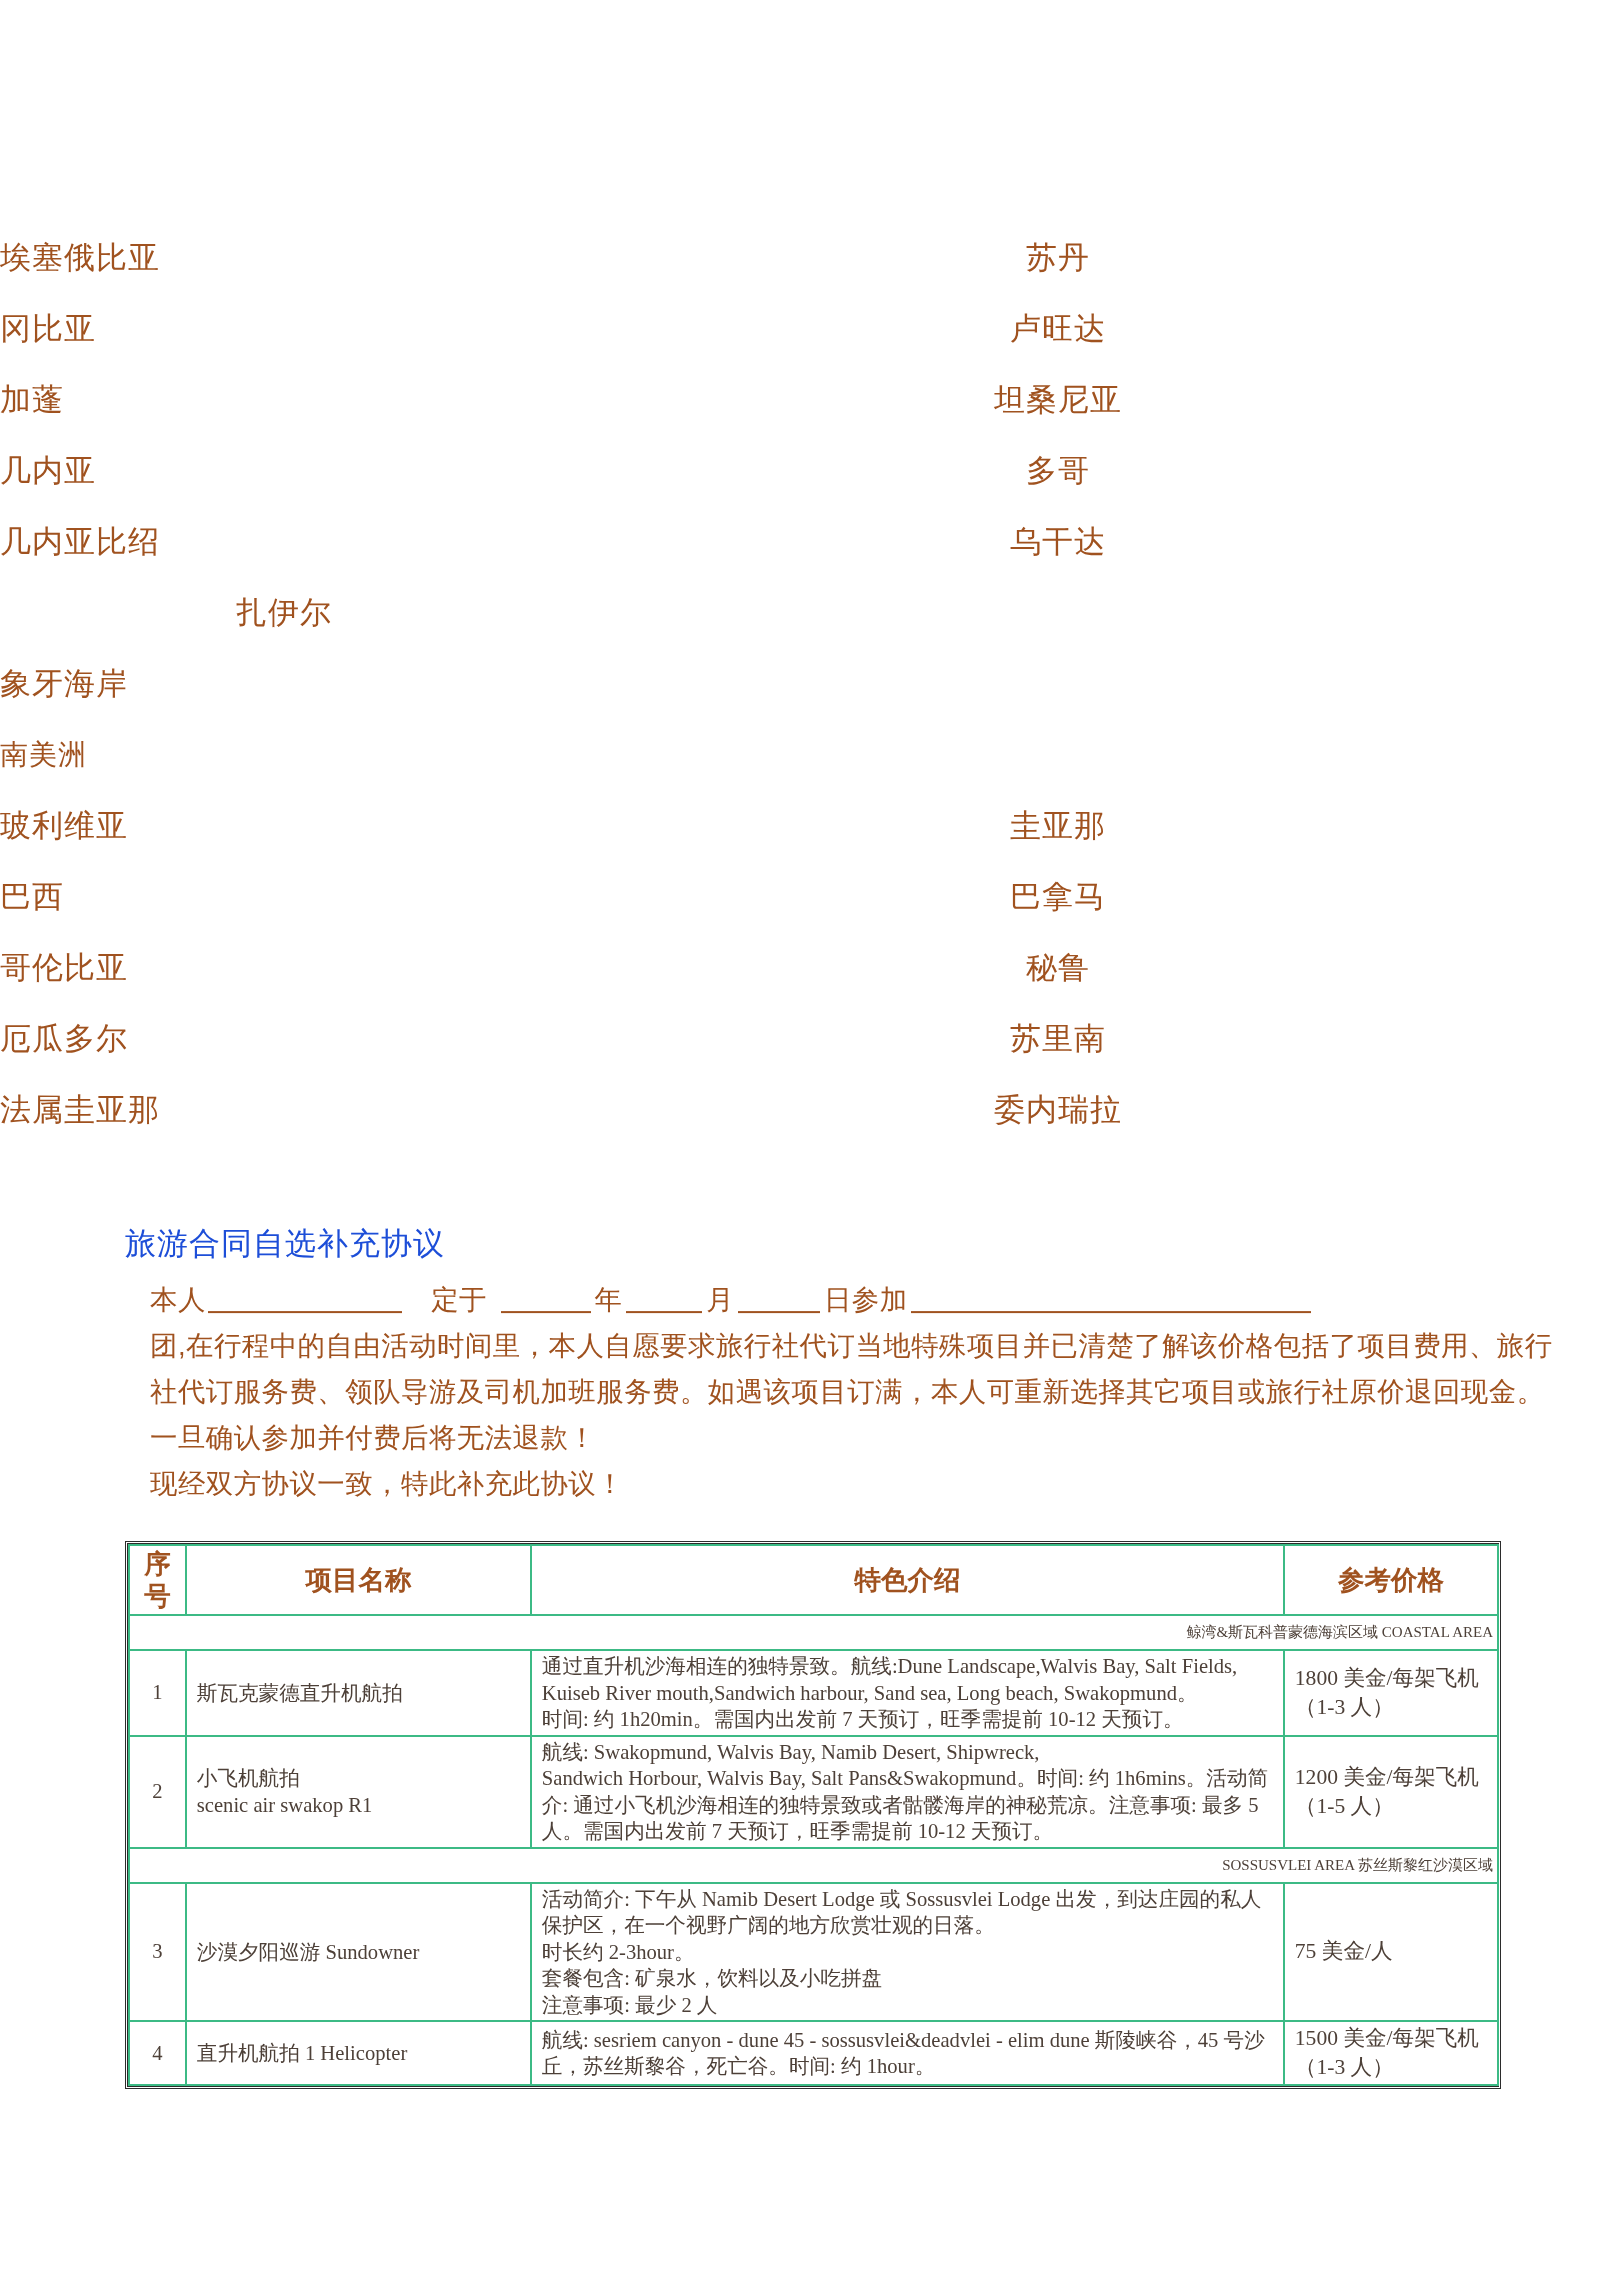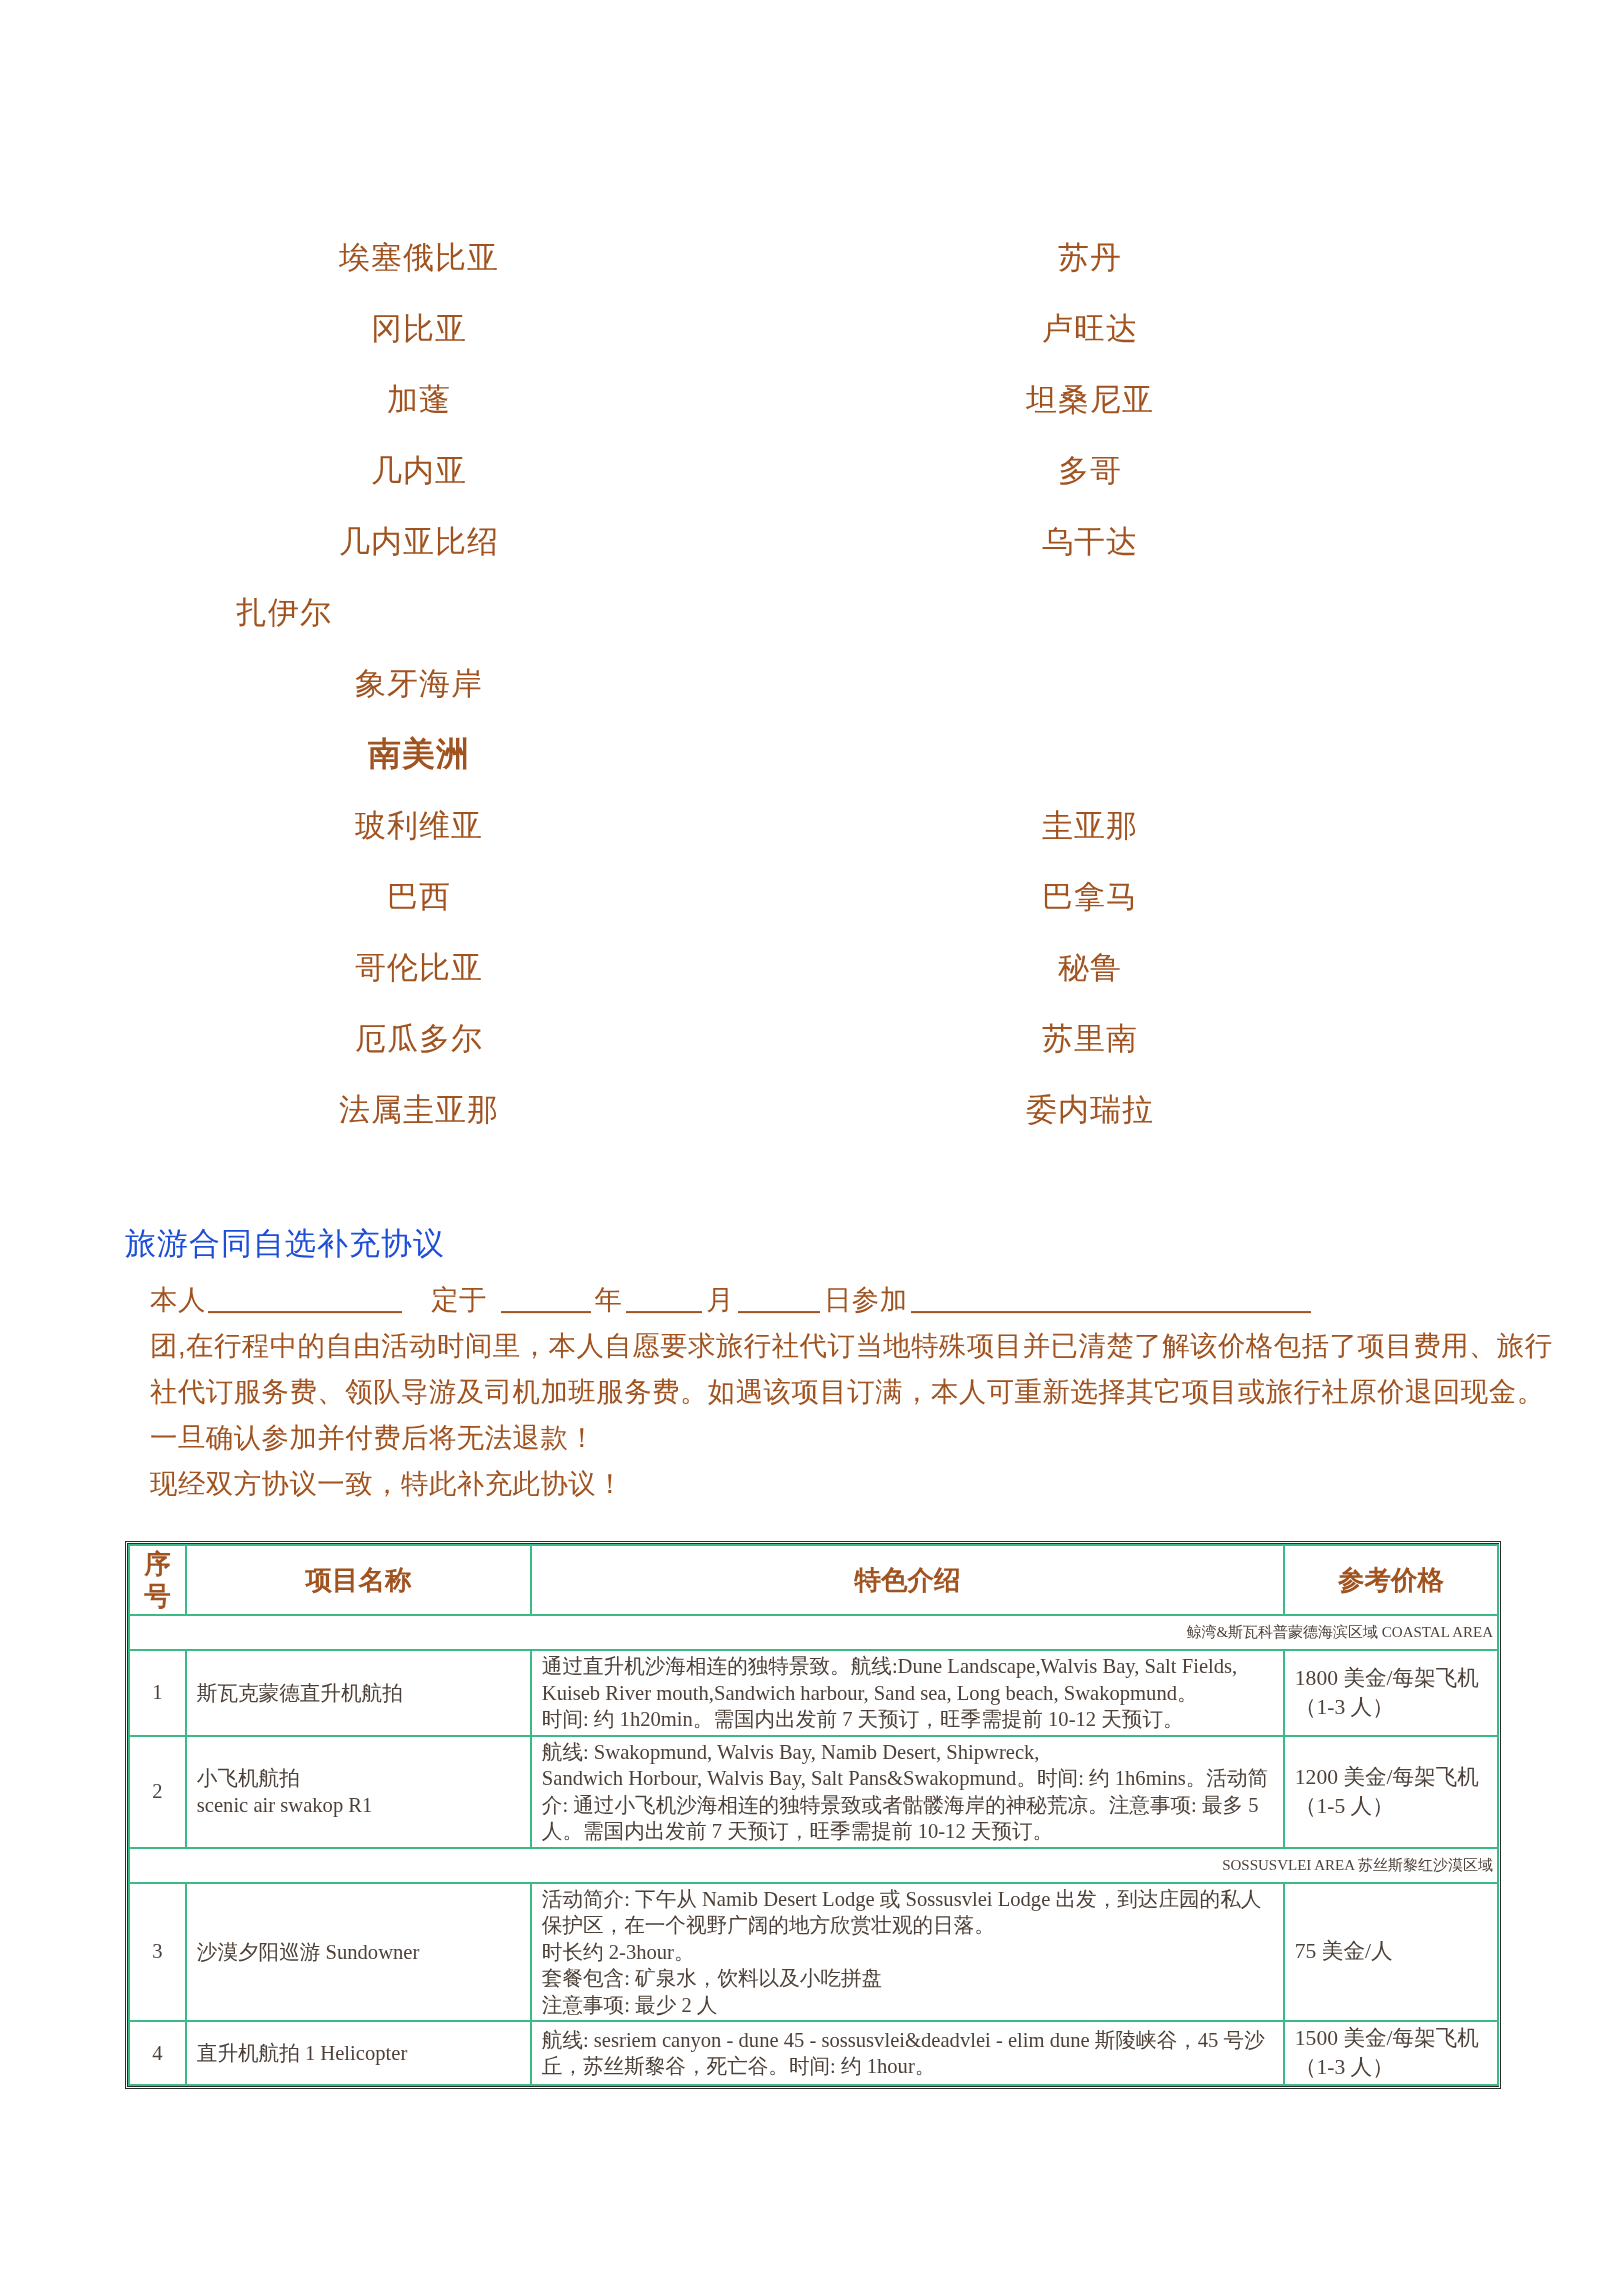--- a/index.html
+++ b/index.html
@@ -6,26 +6,26 @@
   .page{
     position:relative;
     width:1621px;height:2293px;
     background:#ffffff;
     font-family:"Liberation Sans",sans-serif;
     overflow:hidden;
   }
   
   .country-list{position:absolute;left:0;top:222px;width:1621px;}
   .country-row{display:flex;height:71px;align-items:center;}
-  .country-row .col-left{width:774px;text-align:center;margin-left:32px;}
+  .country-row .col-left{width:774px;text-align:left;}
   .country-row .col-right{width:568px;text-align:center;}
   .country{
     font-size:31px;color:#a0521f;letter-spacing:1px;
   }
-  .continent{font-weight:bold;font-size:33px;}
+  .continent{font-weight:normal;font-size:28px;}
   
   .agr-title{
     position:absolute;left:125px;top:1223px;width:1378px;
     text-align:left;font-size:31px;font-weight:normal;color:#1d4ed8;
     letter-spacing:1px;
   }
   .agr-body{
     position:absolute;left:125px;top:1277px;width:1382px;
     color:#a0521f;font-size:27.4px;letter-spacing:0.5px;
   }

